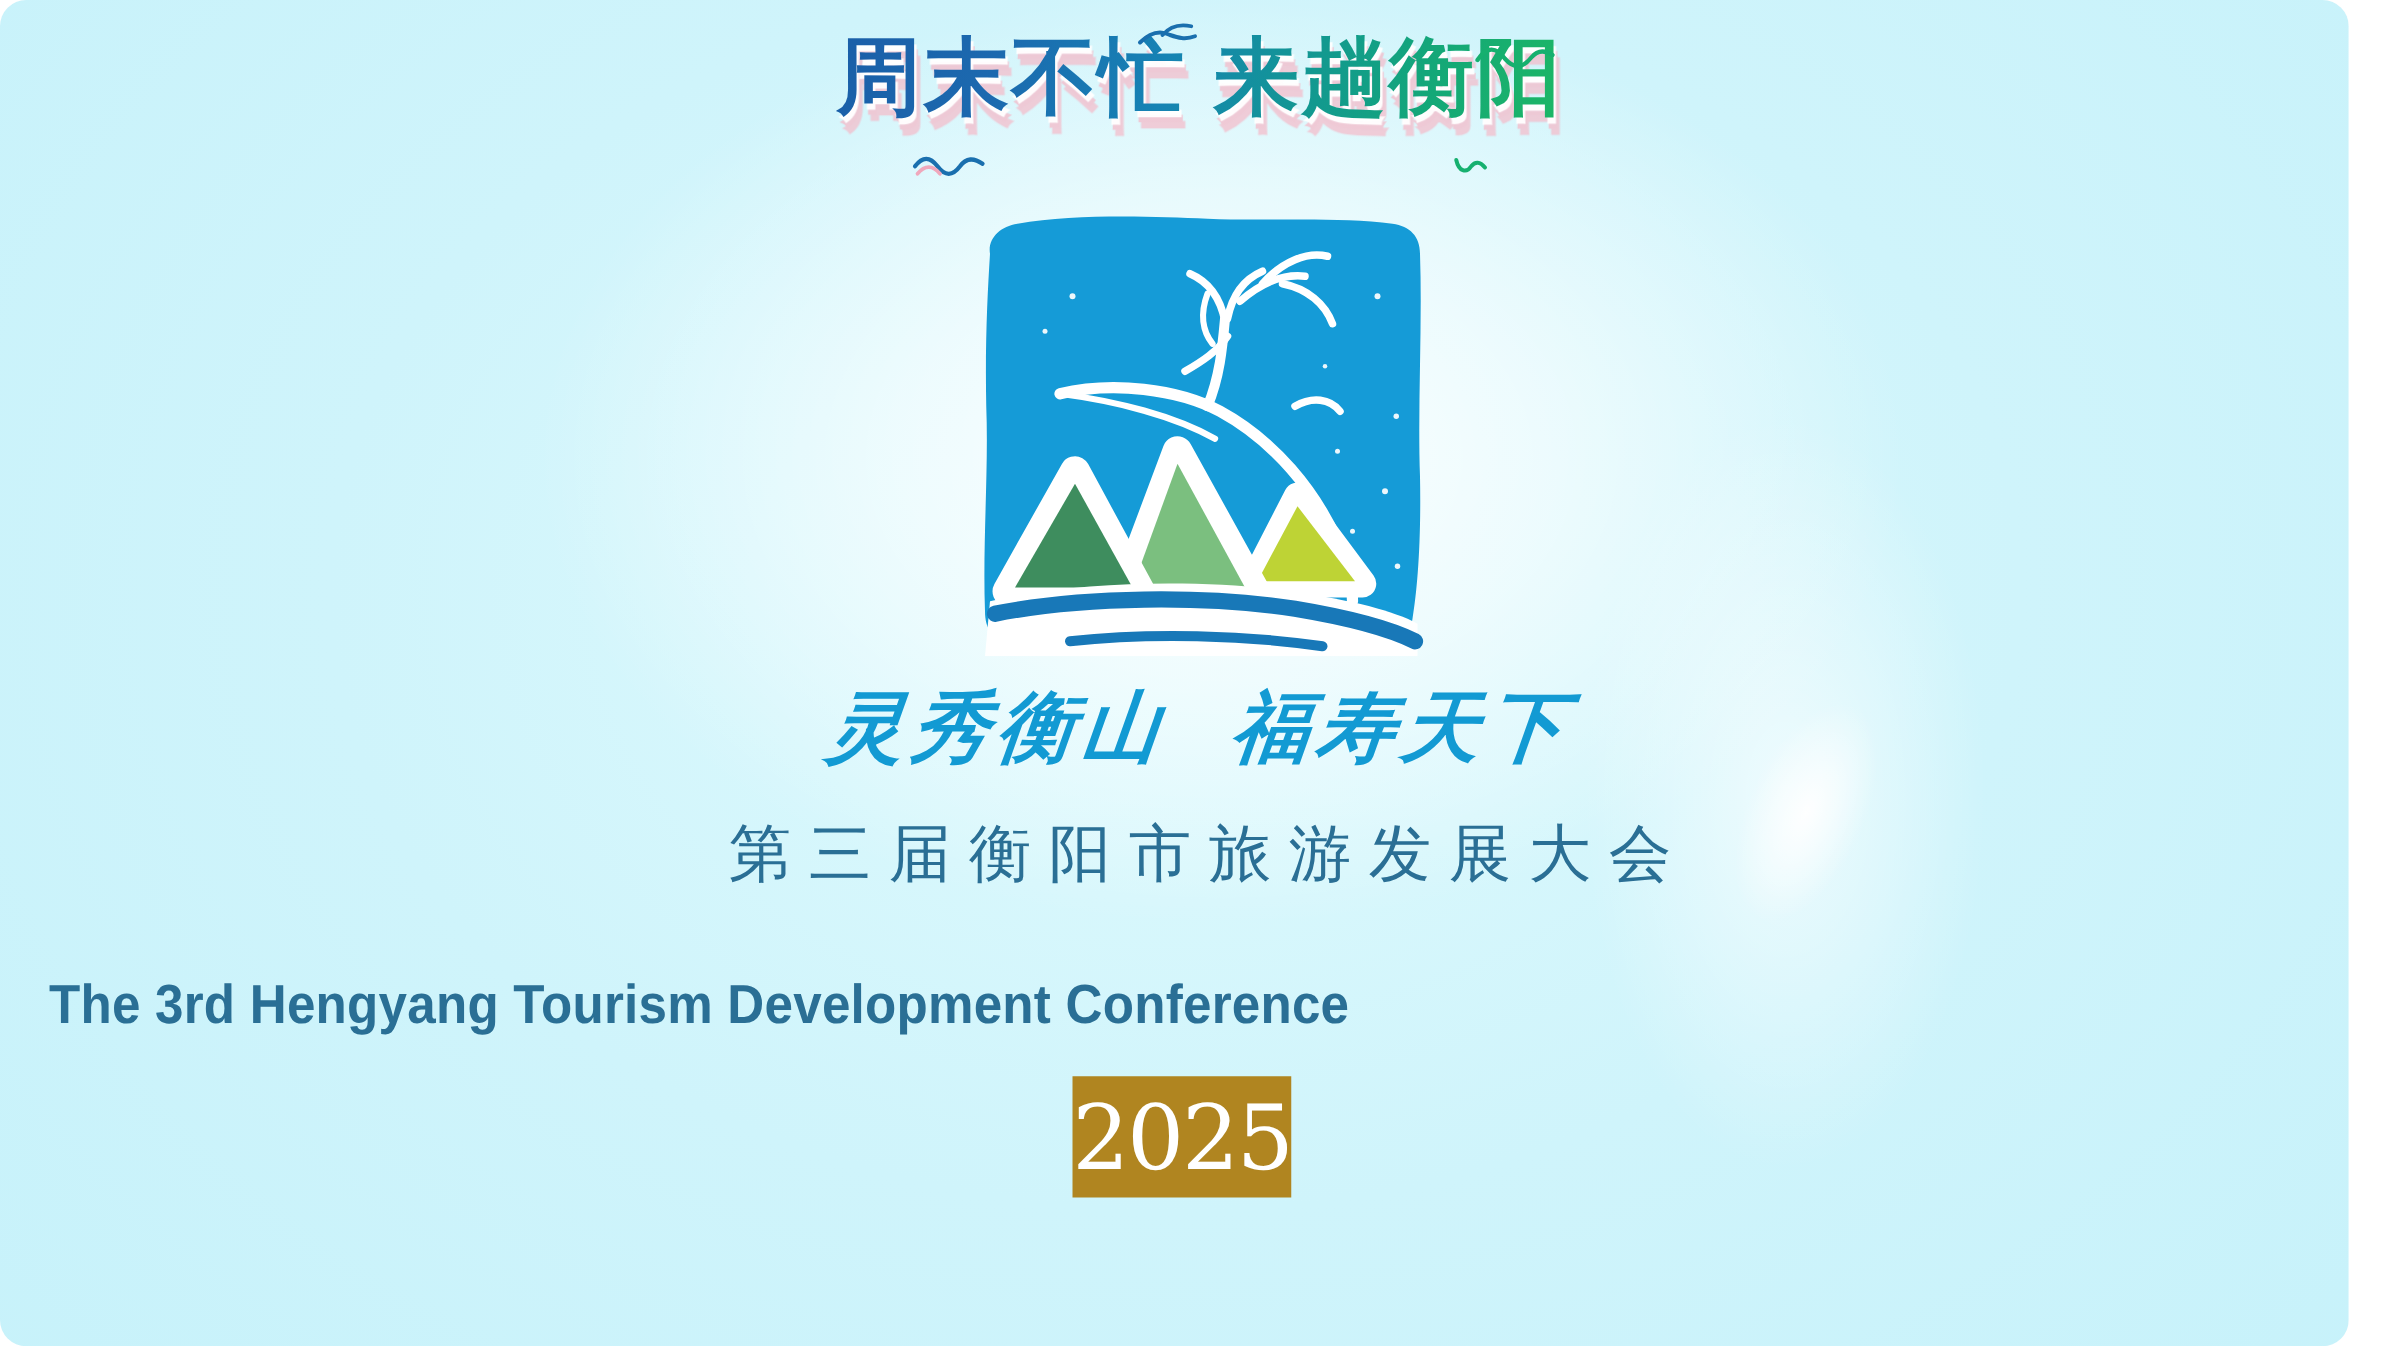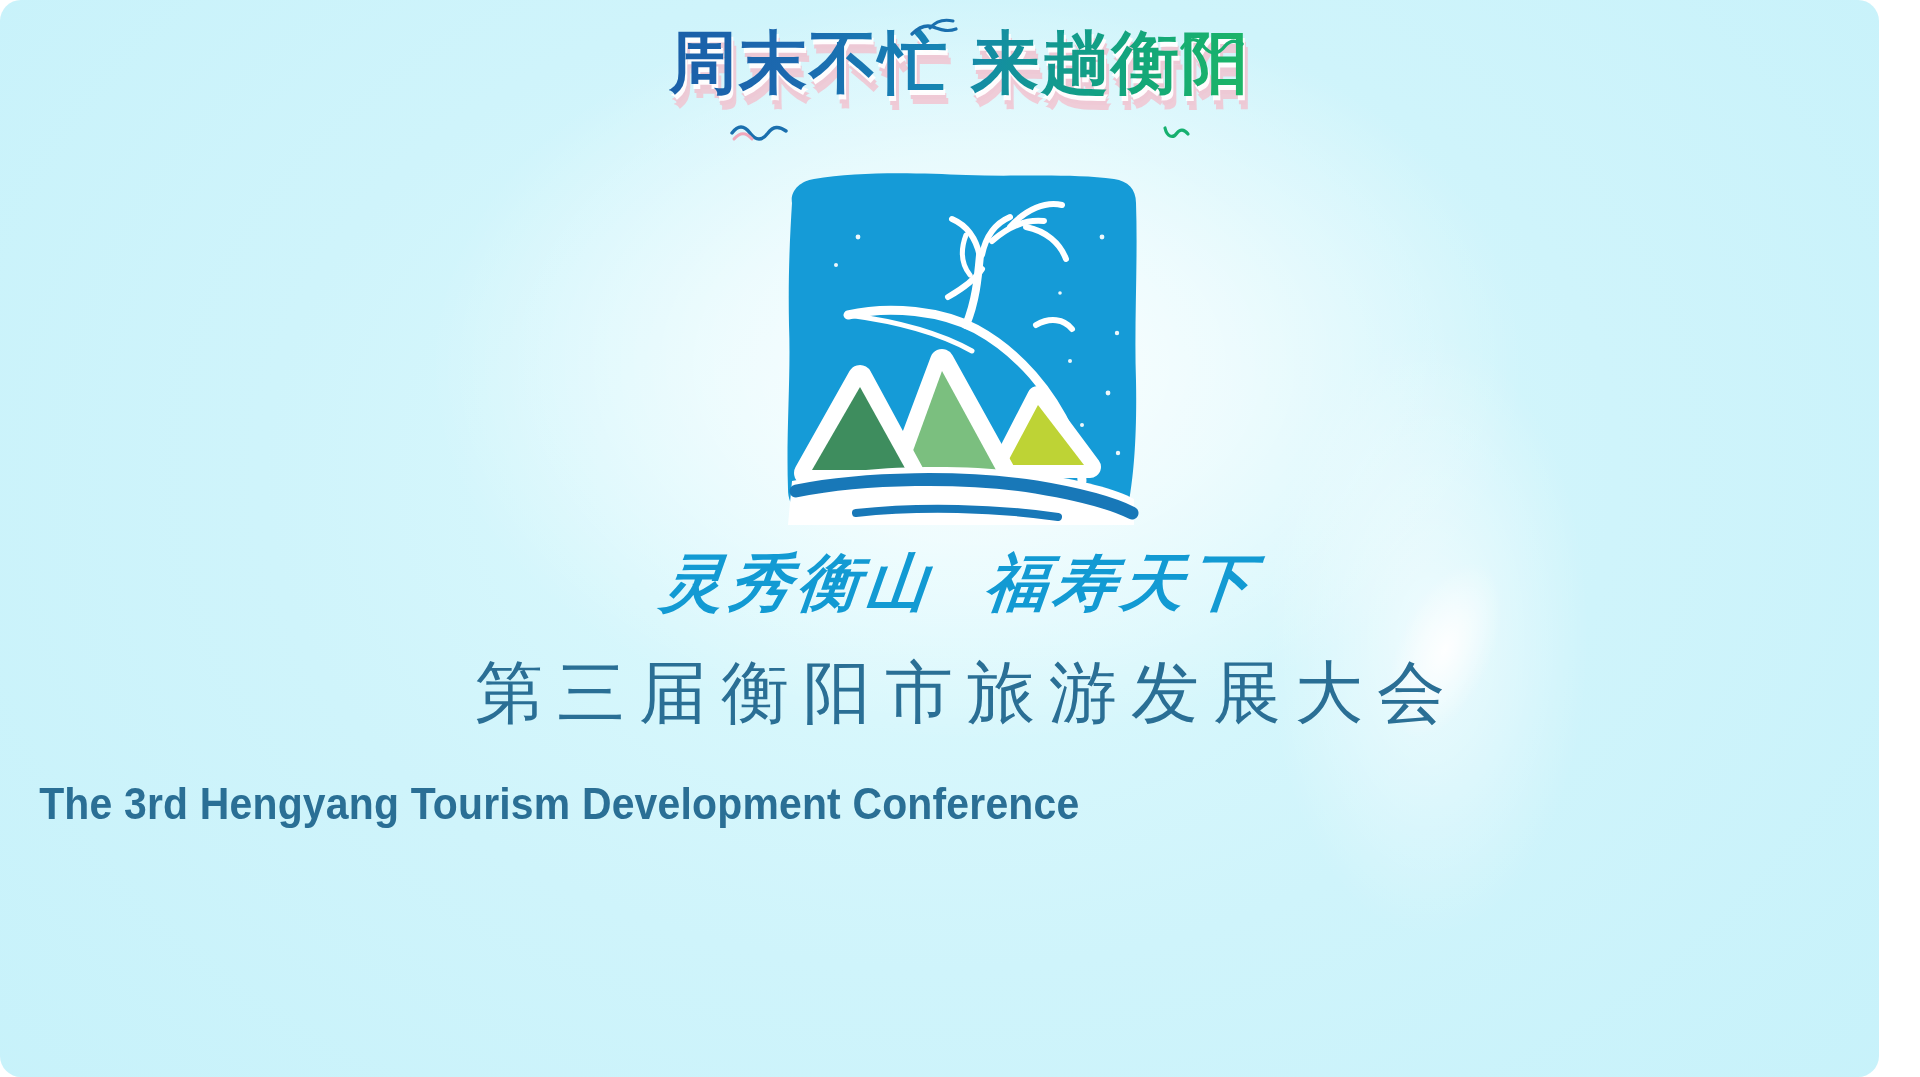--- a/index.html
+++ b/index.html
@@ -108,21 +108,21 @@
   .main-title-wrap {
     position: absolute;
     top: 658px;
     left: 0;
     width: 1920px;
     text-align: center;
   }
   .main-title {
     display: inline-block;
     font-family: "Liberation Sans", "DejaVu Sans", sans-serif;
-    font-size: 68px;
+    font-size: 50px;
     font-weight: 400;
     line-height: 1;
     letter-spacing: 14px;
     text-indent: 14px;
     color: #2A6F95;
   }
 
   
   .sub-title-wrap {
     position: absolute;
@@ -265,14 +265,17 @@
   </div>
 
   <div class="main-title-wrap">
     <div class="main-title">第三届衡阳市旅游发展大会</div>
   </div>
 
   <div class="sub-title-wrap">
     <div class="sub-title">The 3rd Hengyang Tourism Development Conference</div>
   </div>
 
+  <div class="year-badge">
+    <span class="year-text">2025</span>
+  </div>
 
 </div>
 
 </body></html>

